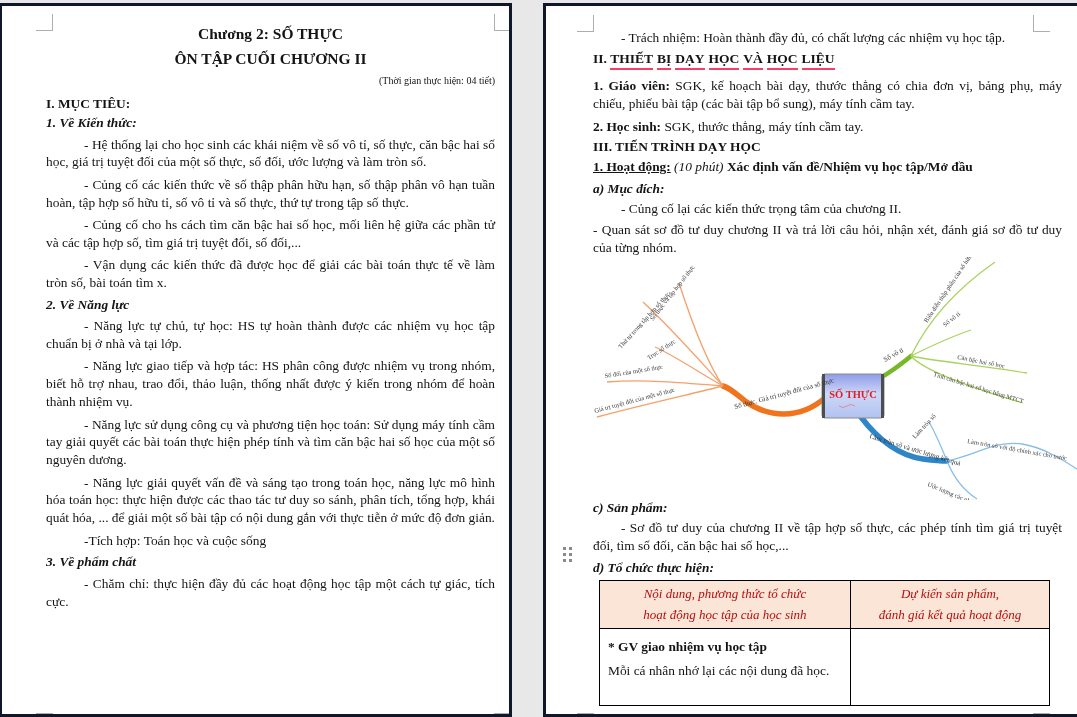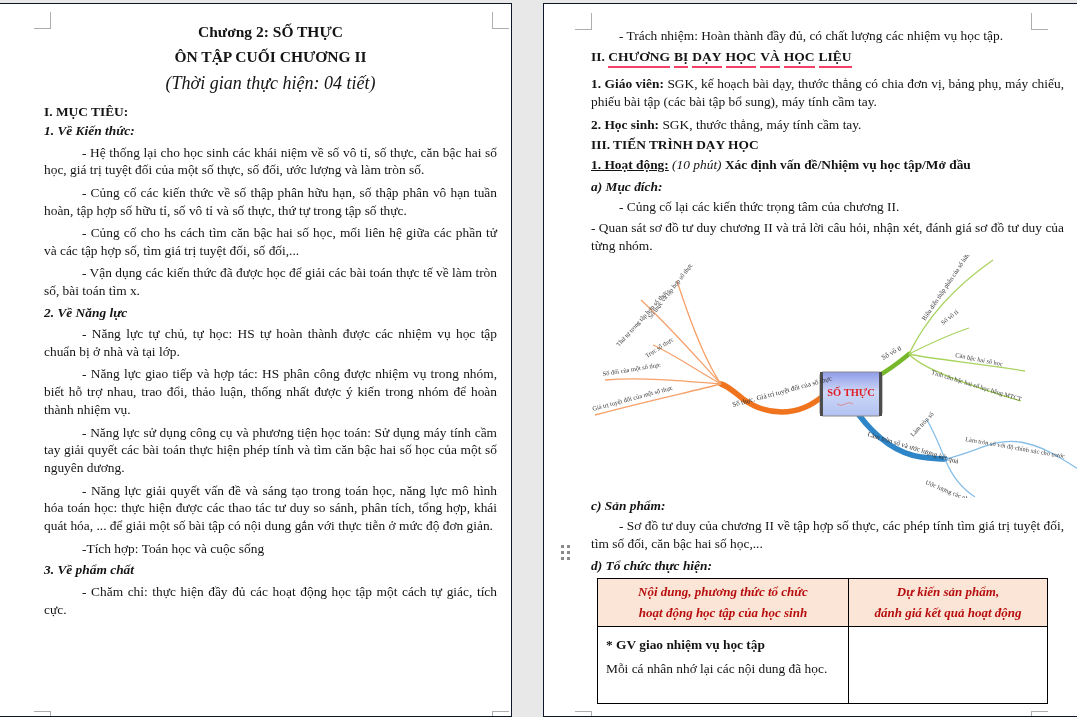--- a/index.html
+++ b/index.html
@@ -4,28 +4,28 @@
 <style>
   html,body{margin:0;padding:0;}
   body{
     width:1077px;height:717px;overflow:hidden;position:relative;
     background:#e8e8e8;
     font-family:"Liberation Serif","DejaVu Serif",serif;
     color:#141414;
   }
   .page{
     position:absolute;top:3px;height:714px;background:#ffffff;
-    border:1px solid #0f172a;box-sizing:border-box;overflow:hidden;
+    border:3px solid #0f172a;box-sizing:border-box;overflow:hidden;
   }
   #pageL{left:-1px;width:513px;padding:19px 14px 0 44px;}
   #pageR{left:543px;width:552px;padding:23px 30px 0 47px;}
 
   .c{text-align:center;}
   .title{font-size:15.5px;font-weight:bold;margin:0 0 7px 0;}
-  .note{font-size:18px;font-style:italic;margin:0 0 10px 0;}
+  .note{font-size:10px;margin:0 0 10px 0;text-align:right;}
   .h{font-size:13.4px;font-weight:bold;margin:3px 0;}
   .hi{font-size:13.4px;font-weight:bold;font-style:italic;margin:3px 0;}
   p{font-size:13.4px;line-height:1.33;text-align:justify;margin:4.6px 0;}
   .ind{text-indent:38px;}
   .ind2{text-indent:28px;}
   .b{font-weight:bold;}
   .it{font-style:italic;}
   .u{text-decoration:underline;}
   .tiet{font-size:13.6px;font-weight:bold;text-decoration:underline;margin:7px 0 5px 0;}
 
@@ -49,21 +49,21 @@
   .mlabel{font-size:6.4px;fill:#3c3c3c;font-family:"Liberation Serif",serif;}
   .mmain{font-size:7px;fill:#333;font-family:"Liberation Serif",serif;}
   .mnode{font-size:10.5px;font-weight:bold;fill:#e01b24;font-family:"Liberation Serif",serif;}
 
   
   table.plan{border-collapse:collapse;width:451px;margin:4px 0 0 6px;table-layout:fixed;}
   table.plan td,table.plan th{border:1.6px solid #000;}
   th.hd1{width:56%;}
   th.hd2{width:44%;}
   table.plan th{
-    background:#fbe5d6;color:#b70f0f;font-weight:bold;font-style:italic;
+    background:#fbe5d6;color:#b70f0f;font-weight:normal;font-style:italic;
     font-size:13px;line-height:1.55;text-align:center;padding:3px 4px;
   }
   table.plan td{vertical-align:top;padding:3px 8px;height:70px;}
   table.plan td p{text-align:left;margin:6px 0;}
 </style>
 </head>
 <body>
 
 <div class="page" id="pageL">
   <div class="mk mtl" style="left:34px;top:8px;"></div>
@@ -104,21 +104,21 @@
       <i></i>
       <i></i>
       <i></i>
       <i></i>
   </div>
 
   <p class="ind2" style="margin-top:0;">- Trách nhiệm: Hoàn thành đầy đủ, có chất lượng các nhiệm vụ học tập.</p>
 
   <div class="h2row">
     <span>II.</span>
-    <span class="uw">CHƯƠNG</span><span class="uw">BỊ</span><span class="uw">DẠY</span><span class="uw">HỌC</span><span class="uw">VÀ</span><span class="uw">HỌC</span><span class="uw">LIỆU</span>
+    <span class="uw">THIẾT</span><span class="uw">BỊ</span><span class="uw">DẠY</span><span class="uw">HỌC</span><span class="uw">VÀ</span><span class="uw">HỌC</span><span class="uw">LIỆU</span>
   </div>
 
   <p><span class="b">1. Giáo viên:</span><span> SGK, kế hoạch bài dạy, thước thẳng có chia đơn vị, bảng phụ, máy chiếu, phiếu bài tập (các bài tập bổ sung), máy tính cầm tay.</span></p>
   <p style="margin-bottom:2px;"><span class="b">2. Học sinh:</span><span> SGK, thước thẳng, máy tính cầm tay.</span></p>
   <div class="h">III. TIẾN TRÌNH DẠY HỌC</div>
   <p style="margin:2px 0 6px 0;"><span class="b u">1. Hoạt động:</span><span class="it"> (10 phút)</span><span class="b">  Xác định vấn đề/Nhiệm vụ học tập/Mở đầu</span></p>
 
   <div class="hi">a) Mục đích:</div>
   <p class="ind2" style="margin:2px 0;">- Củng cố lại các kiến thức trọng tâm của chương II.</p>
   <p style="margin:3px 0 0 0;">- Quan sát sơ đồ tư duy chương II và trả lời câu hỏi, nhận xét, đánh giá sơ đồ tư duy của từng nhóm.</p>

